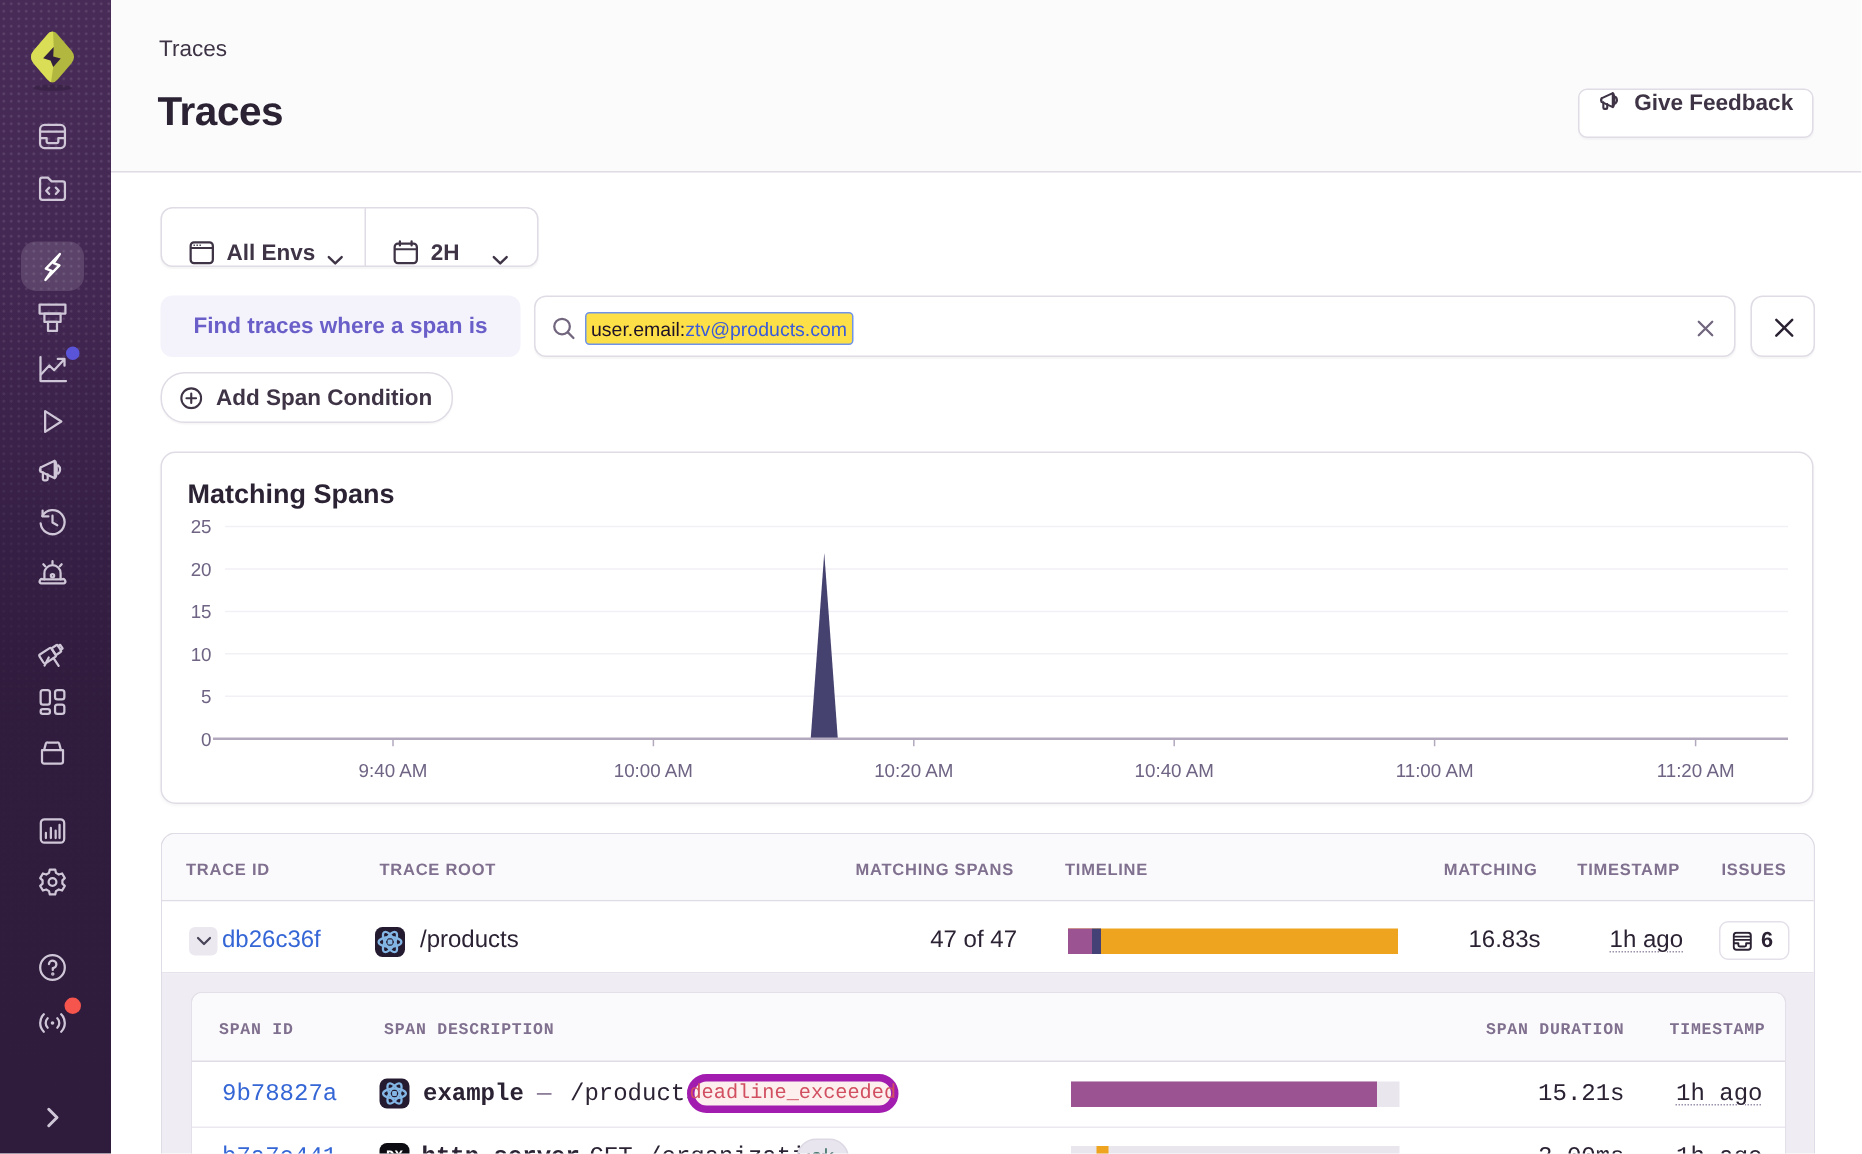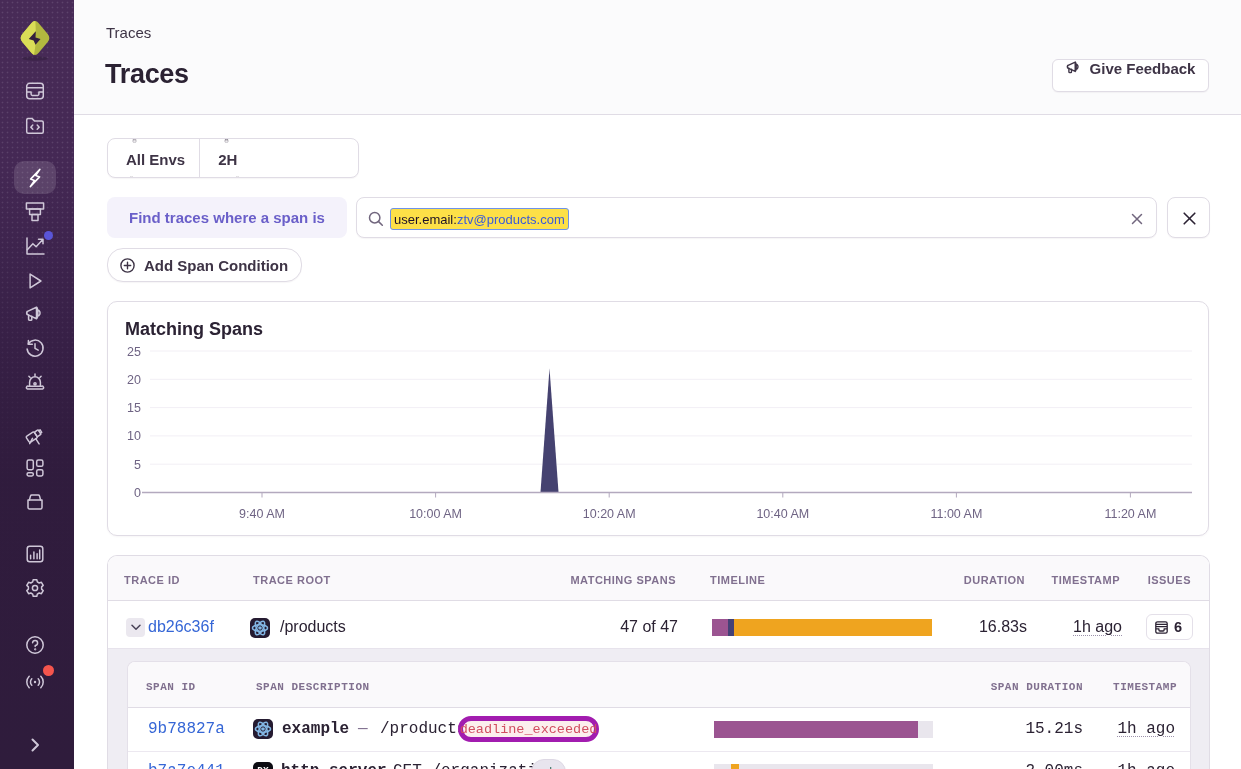--- a/index.html
+++ b/index.html
@@ -23,21 +23,21 @@
   background:#fbfbfc; border-bottom:1px solid #e0dce5; }
 #crumb { position:absolute; left:32px; top:24px; font-size:15px; color:#3e3446; }
 #h1 { position:absolute; left:31px; top:59px; font-size:27px; font-weight:700; color:#2b2233; letter-spacing:-.3px;}
 #feedback { position:absolute; left:978px; top:59px; width:157px; height:33px;
   background:#fff; border:1px solid #e0dce5; border-radius:6px;
   display:flex; align-items:flex-start; justify-content:center; gap:8px;
   font-size:15px; font-weight:700; color:#3e3446; box-shadow:0 1px 1px rgba(40,30,60,.04);}
 
 .btn { background:#fff; border:1px solid #e0dce5; border-radius:8px; box-shadow:0 1px 1px rgba(40,30,60,.04);}
 #filterbar { left:107px; top:138px; width:252px; height:40px; display:flex; align-items:center; }
-#filterbar .seg { display:flex; align-items:flex-start; gap:8px; padding:0 14px; height:100%;flex-direction:column; }
+#filterbar .seg { display:flex; align-items:flex-end; gap:8px; padding:0 14px; height:100%; }
 #filterbar .div { width:1px; height:40px; background:#e0dce5; }
 .fseg { font-size:15px; font-weight:700; color:#3e3446; }
 #pill { left:107px; top:197px; width:240px; height:41px; background:#f4f2fb; border-radius:8px;
   display:flex; align-items:center; justify-content:center;
   font-size:15px; font-weight:700; color:#6a5fc9; }
 #search { left:356px; top:197px; width:801px; height:41px; border-radius:8px;
   display:flex; align-items:center; }
 #token { position:absolute; left:33px; top:10px; height:22px; border:1px solid #6f93e8; border-radius:3px;
   background:#fde047; display:flex; align-items:center; padding:0 3px;
   font-family:Liberation Sans, sans-serif; font-size:13px; color:#1d1127; }
@@ -258,21 +258,21 @@
         <text x="1022.4" y="216">11:20 AM</text>
       </g>
     </svg>
   </div>
   <div id="table" class="abs">
     <div id="thead">
       <div class="th" style="left:16px;top:18px">TRACE ID</div>
       <div class="th" style="left:145px;top:18px">TRACE ROOT</div>
       <div class="th" style="right:535px;top:18px">MATCHING SPANS</div>
       <div class="th" style="left:602px;top:18px">TIMELINE</div>
-      <div class="th" style="right:186px;top:18px">DURATION</div>
+      <div class="th" style="right:186px;top:18px">MATCHING</div>
       <div class="th" style="right:91px;top:18px">TIMESTAMP</div>
       <div class="th" style="right:20px;top:18px">ISSUES</div>
     </div>
     <div id="row1">
       <div class="abs" style="left:18px;top:17px;width:19px;height:19px;border-radius:4px;background:#ebe8ef">
         <svg style="position:absolute;left:4.5px;top:6px" width="10" height="7" viewBox="0 0 10 7" fill="none" stroke="#4a4458" stroke-width="1.5" stroke-linecap="round" stroke-linejoin="round">
             <path d="M1 1.3 L5 5.3 L9 1.3"></path>
           </svg>
       </div>
       <div class="cell link" style="left:40px;top:17px">db26c36f</div>

